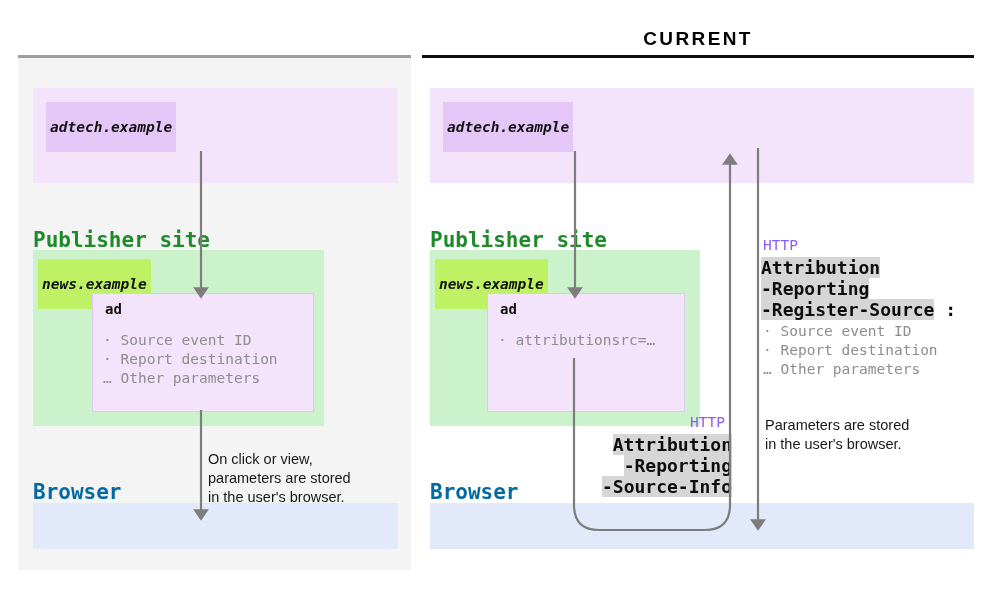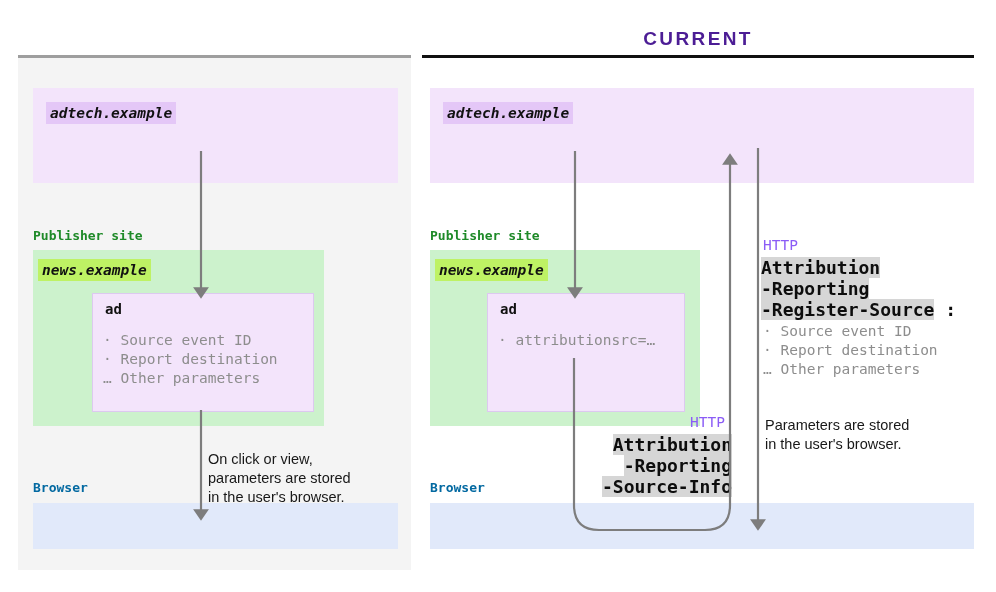--- a/index.html
+++ b/index.html
@@ -22,21 +22,21 @@
   
   .col-title {
     position: absolute;
     text-align: center;
     font-family: "Liberation Sans", sans-serif;
     font-size: 19px;
     font-weight: bold;
     letter-spacing: 2.4px;
   }
   .col-title.prev { color: #8a8a8a; }
-  .col-title.curr { color: #4c1d95; }
+  .col-title.curr { color: #000000; }
 
   .rule {
     position: absolute;
     height: 3px;
   }
   .rule.prev { background: #9e9e9e; }
   .rule.curr { background: #101010; }
 
   
   .panel-prev-bg {
@@ -64,31 +64,31 @@
   }
 
   
   .chip {
     position: absolute;
     font-family: "DejaVu Sans Mono", "Liberation Mono", monospace;
     font-size: 14.5px;
     font-style: italic;
     font-weight: bold;
     color: #111111;
-    padding: 2px 4px;
+    padding: 16px 4px;
     white-space: nowrap;
     line-height: 1.25;
   }
   .chip.purple { background: #e4c7f7; }
   .chip.green  { background: #bef264; }
 
   .section-label {
     position: absolute;
     font-family: "DejaVu Sans Mono", "Liberation Mono", monospace;
-    font-size: 13px;
+    font-size: 21px;
     font-weight: bold;
     white-space: nowrap;
   }
   .section-label.green { color: #1e8a28; }
   .section-label.blue  { color: #0369a1; }
 
   .ad-title {
     position: absolute;
     font-family: "DejaVu Sans Mono", "Liberation Mono", monospace;
     font-size: 14px;

